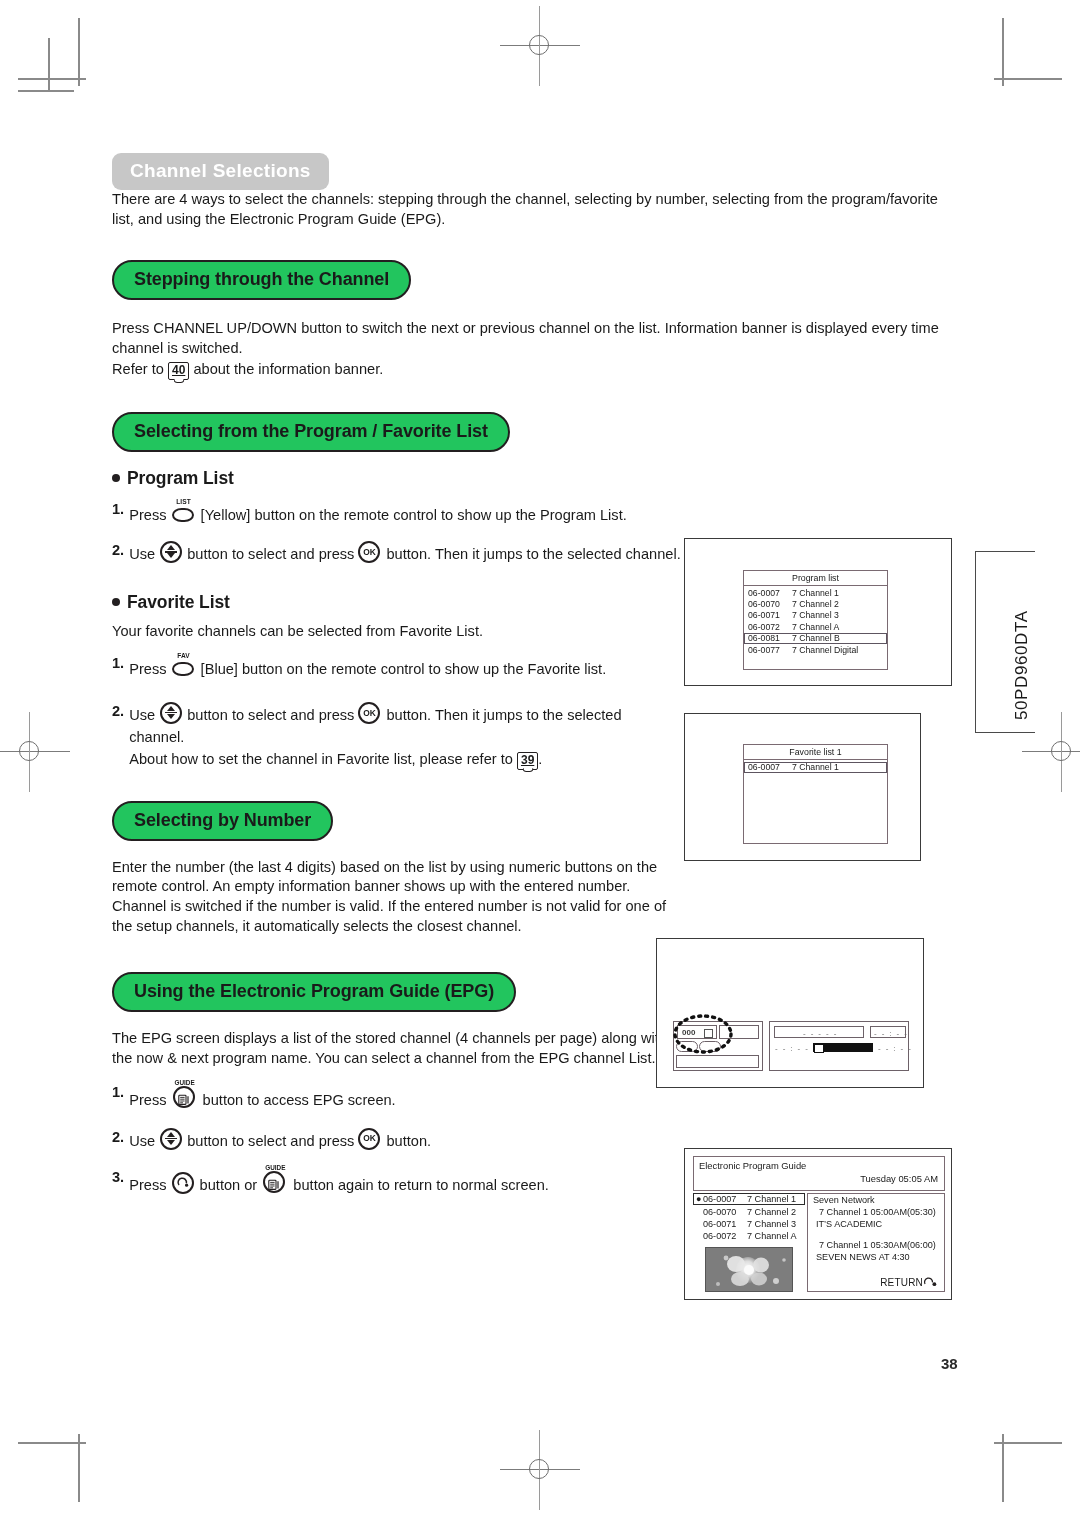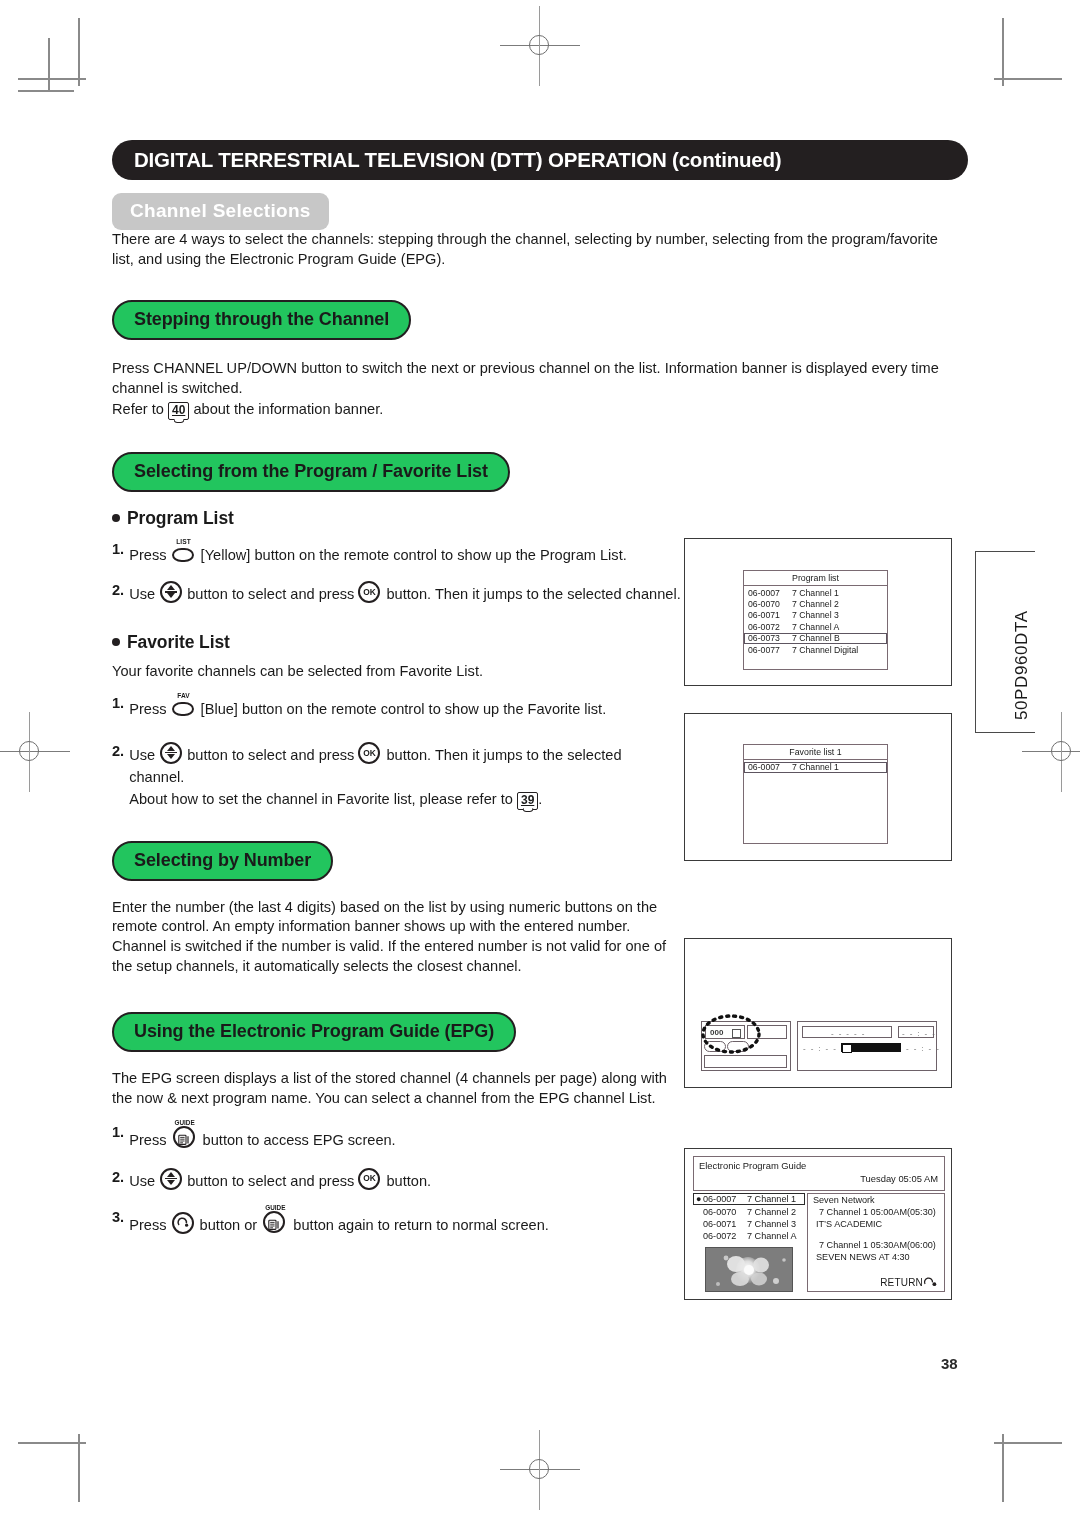--- a/index.html
+++ b/index.html
@@ -377,21 +377,20 @@
     <div class="rc"></div>
 </div>
 <div class="reg" style="left:1040px; top:730px;">
   <div class="rh"></div>
     <div class="rv"></div>
     <div class="rc"></div>
 </div>
 
 <div class="page">
 
-  <div class="title-bar">DIGITAL TERRESTRIAL TELEVISION (DTT) OPERATION (continued)</div>
 
   <div class="sub-bar">Channel Selections</div>
 
   <p class="body intro">There are 4 ways to select the channels: stepping through the channel, selecting by number, selecting from the program/favorite list, and using the Electronic Program Guide (EPG).</p>
 
   
   <div style="margin-top:30px;">
     <div class="pill">Stepping through the Channel</div>
   </div>
   <p class="body" style="margin-top:19px; width:852px;">Press CHANNEL UP/DOWN button to switch the next or previous channel on the list. Information banner is displayed every time channel is switched.</p>
@@ -568,48 +567,48 @@
         </div>
       <div class="osd-row">
           <span class="ch">06-0071</span>
           <span>7 Channel 3</span>
         </div>
       <div class="osd-row">
           <span class="ch">06-0072</span>
           <span>7 Channel A</span>
         </div>
       <div class="osd-row sel">
-          <span class="ch">06-0073</span>
+          <span class="ch">06-0081</span>
           <span>7 Channel B</span>
         </div>
       <div class="osd-row">
           <span class="ch">06-0077</span>
           <span>7 Channel Digital</span>
         </div>
     </div>
   </div>
 </div>
 
-<div class="fig" style="left:684px; top:713px; width:268px; height:148px;">
+<div class="fig" style="left:684px; top:713px; width:237px; height:148px;">
   <div class="osd" style="left:58px; top:30px; width:145px; height:100px;">
     <div class="osd-title">Favorite list 1</div>
     <div style="padding-top:1px;">
       <div class="osd-row sel">
           <span class="ch">06-0007</span>
           <span>7 Channel 1</span>
         </div>
     </div>
   </div>
 </div>
 
 <div class="model-box" style="left:975px; top:551px; width:60px; height:182px;">
   <div class="model-txt" style="left:36px; top:168px;">50PD960DTA</div>
 </div>
 
-<div class="fig" style="left:684px; top:938px; width:268px; height:150px;">
+<div class="fig" style="left:656px; top:938px; width:268px; height:150px;">
 
   <div class="bn" style="left:16px; top:82px; width:90px; height:50px;">
     <div class="bn" style="left:3px; top:3px; width:40px; height:14px; border-width:1.2px;">
       <div style="position:absolute; left:4px; top:2px; font-size:8px; font-weight:bold; color:#3a3a3a;">000</div>
       <div style="position:absolute; right:3px; top:3px; width:7px; height:7px; border:1px solid #555;"></div>
     </div>
     <div class="bn" style="left:45px; top:3px; width:40px; height:14px; border-width:1.2px;"></div>
     <div class="bn" style="left:2px; top:19px; width:22px; height:11px; border-radius:6px; border-width:1.2px;"></div>
     <div class="bn" style="left:25px; top:19px; width:22px; height:11px; border-radius:6px; border-width:1.2px;"></div>
     <div class="bn" style="left:2px; top:33px; width:83px; height:13px; border-width:1.2px;"></div>

